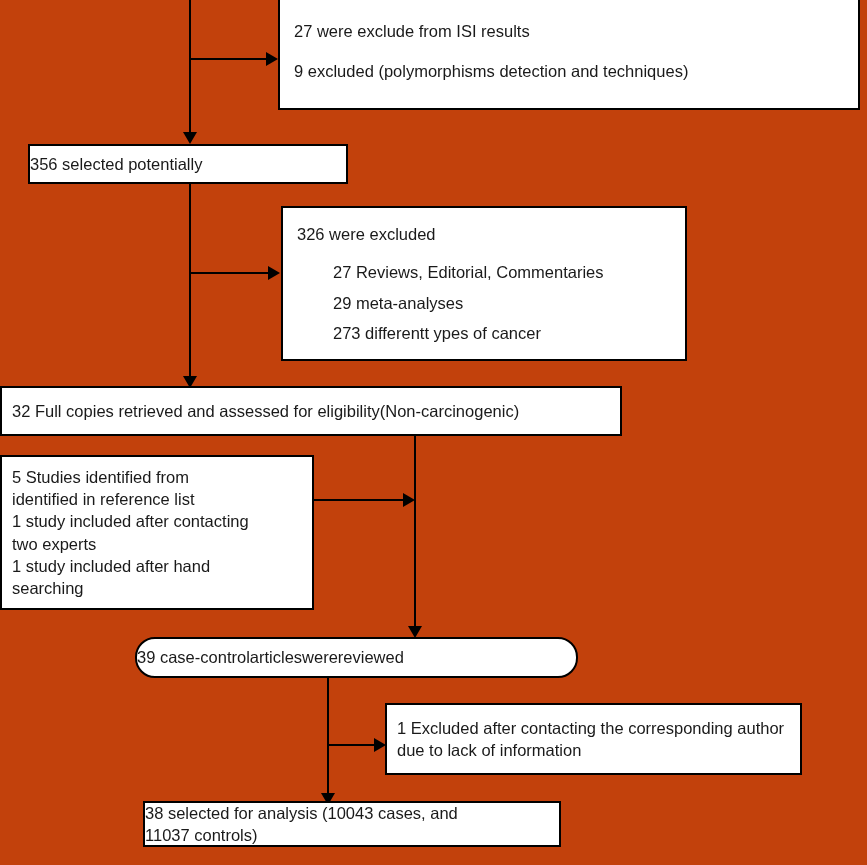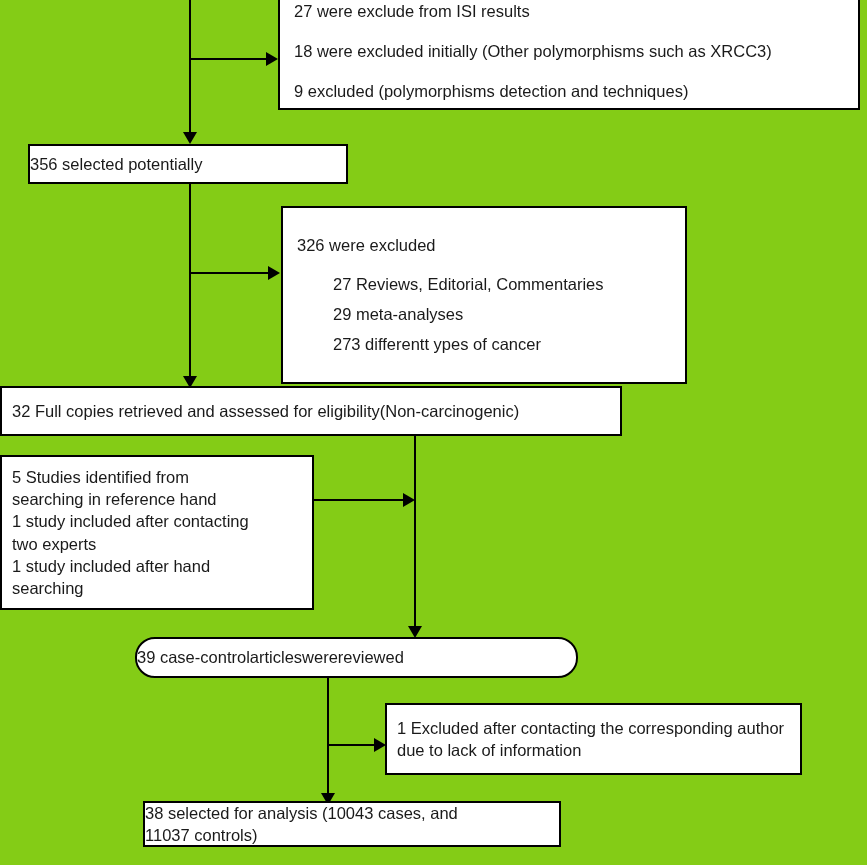--- a/index.html
+++ b/index.html
@@ -7,21 +7,21 @@
     padding: 0;
     background: #ffffff;
   }
   body {
     font-family: "Liberation Sans", sans-serif;
   }
   #canvas {
     position: relative;
     width: 867px;
     height: 865px;
-    background: #84cc16;
+    background: #c2410c;
     overflow: hidden;
   }
   .box {
     position: absolute;
     box-sizing: border-box;
     border: 2px solid #000000;
     background: #ffffff;
     color: #1a1a1a;
     font-size: 16.5px;
     line-height: 1.35;
@@ -102,50 +102,49 @@
 
   <div class="vline" style="left:327px; top:678px; height:118px;"></div>
   <div class="arrow-down" style="left:321px; top:793px;"></div>
 
   <div class="hline" style="left:327px; top:744px; width:49px;"></div>
   <div class="arrow-right" style="left:374px; top:738px;"></div>
 
   <div class="box left" style="left:278px; top:-8px; width:582px; height:118px;">
     <div class="box-inner pad-l sp-wide">
       <span class="line-row">27 were exclude from ISI results</span>
-      <span class="line-row">18 were excluded initially (Other polymorphisms such as XRCC3)</span>
       <span class="line-row">9 excluded (polymorphisms detection and techniques)</span>
     </div>
   </div>
 
   <div class="box center" style="left:28px; top:144px; width:320px; height:40px;">
     <div class="box-inner">
       <span class="line-row">356 selected potentially</span>
     </div>
   </div>
 
-  <div class="box left" style="left:281px; top:206px; width:406px; height:178px;">
+  <div class="box left" style="left:281px; top:206px; width:406px; height:155px;">
     <div class="box-inner pad-l sp-tight">
       <span class="line-row gap-after" style="margin-bottom:16px;">326 were excluded</span>
       <span class="line-row indent" style="margin-bottom:8px;">27 Reviews, Editorial, Commentaries</span>
       <span class="line-row indent" style="margin-bottom:8px;">29 meta-analyses</span>
       <span class="line-row indent">273 differentt ypes of cancer</span>
     </div>
   </div>
 
   <div class="box left" style="left:0px; top:386px; width:622px; height:50px;">
     <div class="box-inner pad-l2">
       <span class="line-row">32 Full copies retrieved and assessed for eligibility(Non-carcinogenic)</span>
     </div>
   </div>
 
   <div class="box left" style="left:0px; top:455px; width:314px; height:155px;">
     <div class="box-inner pad-l2 sp-tight">
       <span class="line-row">5 Studies identified from</span>
-      <span class="line-row">searching in reference hand</span>
+      <span class="line-row">identified in reference list</span>
       <span class="line-row">1 study included after contacting</span>
       <span class="line-row">two experts</span>
       <span class="line-row">1 study included after hand</span>
       <span class="line-row">searching</span>
     </div>
   </div>
 
   <div class="box center" style="left:135px; top:637px; width:443px; height:41px;border-radius:20px;">
     <div class="box-inner">
       <span class="line-row">39 case-controlarticleswerereviewed</span>

